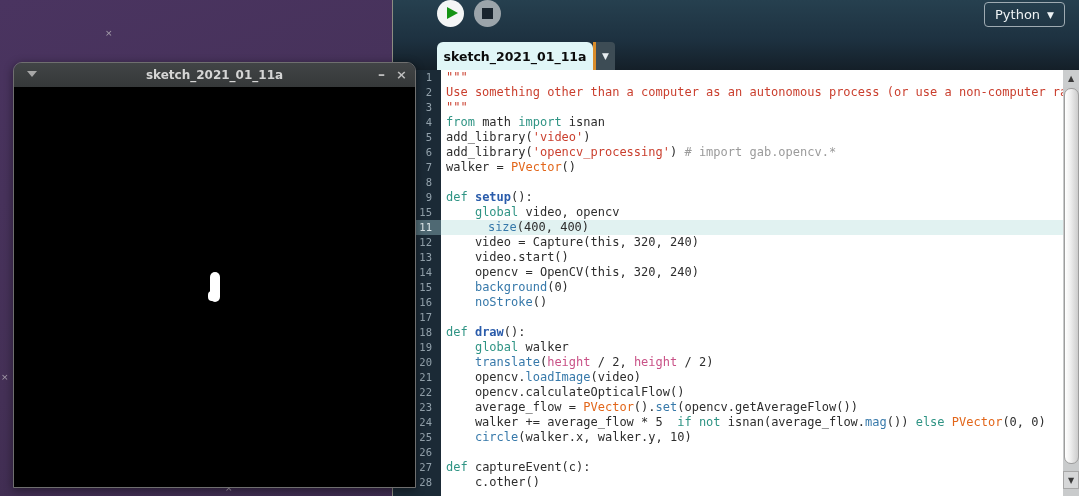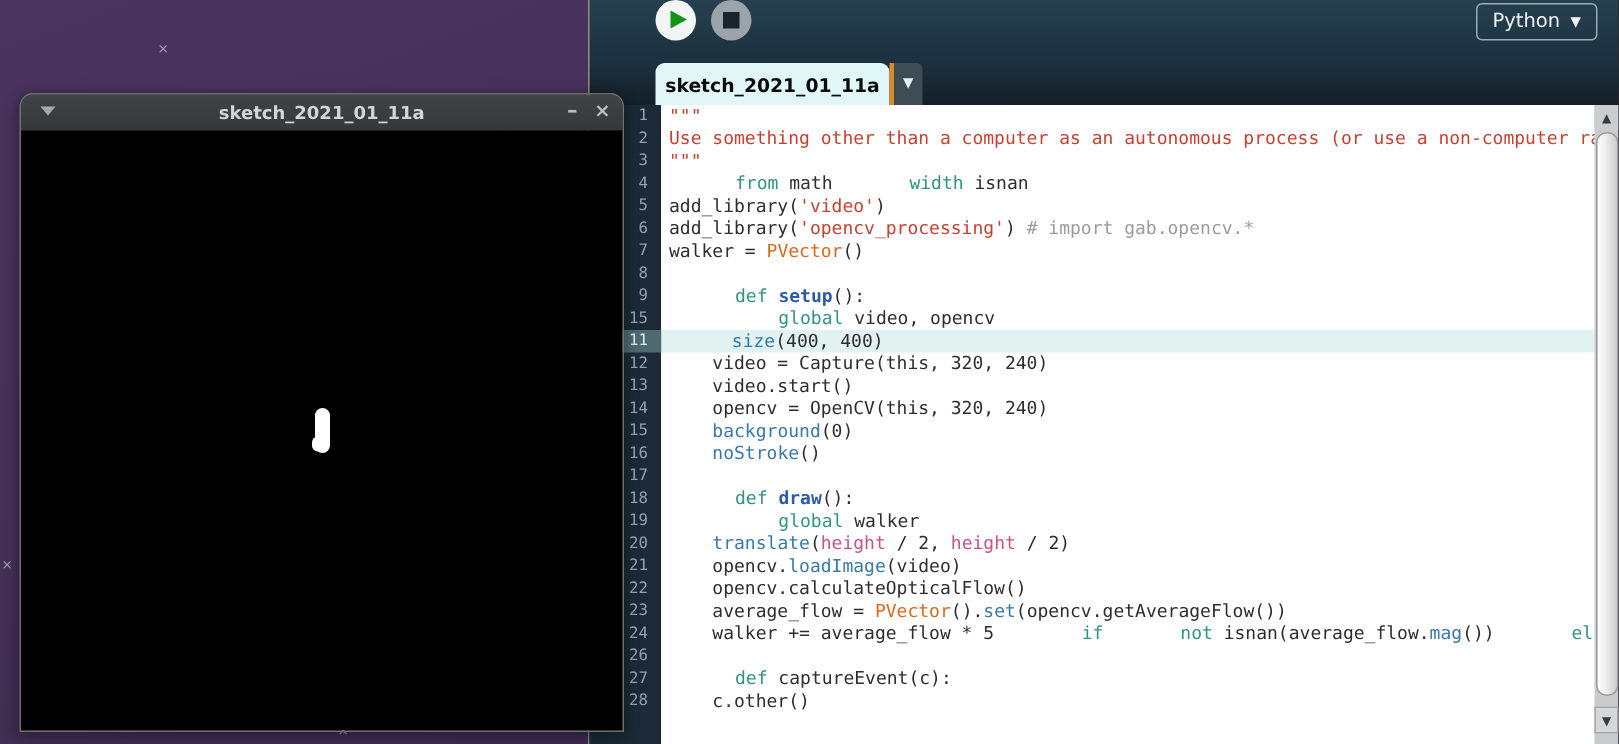--- a/index.html
+++ b/index.html
@@ -37,21 +37,21 @@
   
   .editor{position:absolute;top:70px;left:0;width:671px;height:426px;overflow:hidden;
     background:linear-gradient(to right,#1b2a36 0,#1b2a36 48px,#ffffff 48px);
     font-family:"DejaVu Sans Mono","Liberation Mono",monospace;font-size:12px;line-height:15px;}
   .row{display:flex;height:15px;white-space:pre;}
   .gut{flex:0 0 48px;box-sizing:border-box;text-align:right;padding-right:9px;
     color:#93a2ac;font-size:10.5px;line-height:15px;}
   .code{flex:1;padding-left:5px;overflow:hidden;color:var(--tk-p);}
   .row.current .code{background:#e1f2f1;padding-left:18px;}
   .row.current .gut{background:#4f6973;color:#dfe9ec;}
-  .tk-p{color:var(--tk-p);} .tk-s{color:var(--tk-s);} .tk-k{color:var(--tk-k);margin-left:44px;}
+  .tk-p{color:var(--tk-p);} .tk-s{color:var(--tk-s);} .tk-k{color:var(--tk-k);}
   .tk-d{color:var(--tk-d);font-weight:bold;} .tk-f{color:var(--tk-f);}
   .tk-v{color:var(--tk-v);} .tk-t{color:var(--tk-t);} .tk-c{color:var(--tk-c);}
 
   
   .sbar{position:absolute;top:70px;right:0;width:16px;height:426px;background:#c9cbcc;}
   .sbtn{position:absolute;left:0;width:16px;height:17px;background:#cbcdce;
     display:flex;align-items:center;justify-content:center;color:#393939;font-size:8px;}
   .sbtn.up{top:0;} .sbtn.down{top:401px;height:18px;background:#d6d7d8;border:1px solid #a7a7a7;box-sizing:border-box;}
   .sthumb{position:absolute;left:1px;top:18px;width:13px;height:374px;border-radius:7px;
     background:linear-gradient(to right,#ffffff,#efefef 40%,#cccccc);border:1px solid #9d9d9d;}
@@ -100,41 +100,42 @@
     </div>
     <div class="tab-sep"></div>
     <div class="tab-dd">
       <span>▼</span>
     </div>
 
     <div class="editor" id="editor-lines">
         <div class="row"><span class="gut">1</span><span class="code"><span class="tk-s">"""</span></span></div>
         <div class="row"><span class="gut">2</span><span class="code"><span class="tk-s">Use something other than a computer as an autonomous process (or use a non-computer rando</span></span></div>
         <div class="row"><span class="gut">3</span><span class="code"><span class="tk-s">"""</span></span></div>
-        <div class="row"><span class="gut">4</span><span class="code"><span class="tk-k">from</span><span class="tk-p"> math </span><span class="tk-k">width</span><span class="tk-p"> isnan</span></span></div>
+        <div class="row"><span class="gut">4</span><span class="code"><span class="tk-k">from</span><span class="tk-p"> math </span><span class="tk-k">import</span><span class="tk-p"> isnan</span></span></div>
         <div class="row"><span class="gut">5</span><span class="code"><span class="tk-p">add_library(</span><span class="tk-s">'video'</span><span class="tk-p">)</span></span></div>
         <div class="row"><span class="gut">6</span><span class="code"><span class="tk-p">add_library(</span><span class="tk-s">'opencv_processing'</span><span class="tk-p">) </span><span class="tk-c"># import gab.opencv.*</span></span></div>
         <div class="row"><span class="gut">7</span><span class="code"><span class="tk-p">walker = </span><span class="tk-t">PVector</span><span class="tk-p">()</span></span></div>
         <div class="row"><span class="gut">8</span><span class="code"></span></div>
         <div class="row"><span class="gut">9</span><span class="code"><span class="tk-k">def</span><span class="tk-p"> </span><span class="tk-d">setup</span><span class="tk-p">():</span></span></div>
         <div class="row"><span class="gut">15</span><span class="code"><span class="tk-p">    </span><span class="tk-k">global</span><span class="tk-p"> video, opencv</span></span></div>
         <div class="row current"><span class="gut">11</span><span class="code"><span class="tk-p">    </span><span class="tk-f">size</span><span class="tk-p">(400, 400)</span></span></div>
         <div class="row"><span class="gut">12</span><span class="code"><span class="tk-p">    video = Capture(this, 320, 240)</span></span></div>
         <div class="row"><span class="gut">13</span><span class="code"><span class="tk-p">    video.start()</span></span></div>
         <div class="row"><span class="gut">14</span><span class="code"><span class="tk-p">    opencv = OpenCV(this, 320, 240)</span></span></div>
         <div class="row"><span class="gut">15</span><span class="code"><span class="tk-p">    </span><span class="tk-f">background</span><span class="tk-p">(0)</span></span></div>
         <div class="row"><span class="gut">16</span><span class="code"><span class="tk-p">    </span><span class="tk-f">noStroke</span><span class="tk-p">()</span></span></div>
         <div class="row"><span class="gut">17</span><span class="code"></span></div>
         <div class="row"><span class="gut">18</span><span class="code"><span class="tk-k">def</span><span class="tk-p"> </span><span class="tk-d">draw</span><span class="tk-p">():</span></span></div>
         <div class="row"><span class="gut">19</span><span class="code"><span class="tk-p">    </span><span class="tk-k">global</span><span class="tk-p"> walker</span></span></div>
         <div class="row"><span class="gut">20</span><span class="code"><span class="tk-p">    </span><span class="tk-f">translate</span><span class="tk-p">(</span><span class="tk-v">height</span><span class="tk-p"> / 2, </span><span class="tk-v">height</span><span class="tk-p"> / 2)</span></span></div>
         <div class="row"><span class="gut">21</span><span class="code"><span class="tk-p">    opencv.</span><span class="tk-f">loadImage</span><span class="tk-p">(video)</span></span></div>
         <div class="row"><span class="gut">22</span><span class="code"><span class="tk-p">    opencv.calculateOpticalFlow()</span></span></div>
         <div class="row"><span class="gut">23</span><span class="code"><span class="tk-p">    average_flow = </span><span class="tk-t">PVector</span><span class="tk-p">().</span><span class="tk-f">set</span><span class="tk-p">(opencv.getAverageFlow())</span></span></div>
         <div class="row"><span class="gut">24</span><span class="code"><span class="tk-p">    walker += average_flow * 5  </span><span class="tk-k">if</span><span class="tk-p"> </span><span class="tk-k">not</span><span class="tk-p"> isnan(average_flow.</span><span class="tk-f">mag</span><span class="tk-p">()) </span><span class="tk-k">else</span><span class="tk-p"> </span><span class="tk-t">PVector</span><span class="tk-p">(0, 0)</span></span></div>
+        <div class="row"><span class="gut">25</span><span class="code"><span class="tk-p">    </span><span class="tk-f">circle</span><span class="tk-p">(walker.x, walker.y, 10)</span></span></div>
         <div class="row"><span class="gut">26</span><span class="code"></span></div>
         <div class="row"><span class="gut">27</span><span class="code"><span class="tk-k">def</span><span class="tk-p"> captureEvent(c):</span></span></div>
         <div class="row"><span class="gut">28</span><span class="code"><span class="tk-p">    c.other()</span></span></div>
       </div>
 
     <div class="sbar">
       <div class="sbtn up">
         <span>▲</span>
       </div>
       <div class="sthumb"></div>

